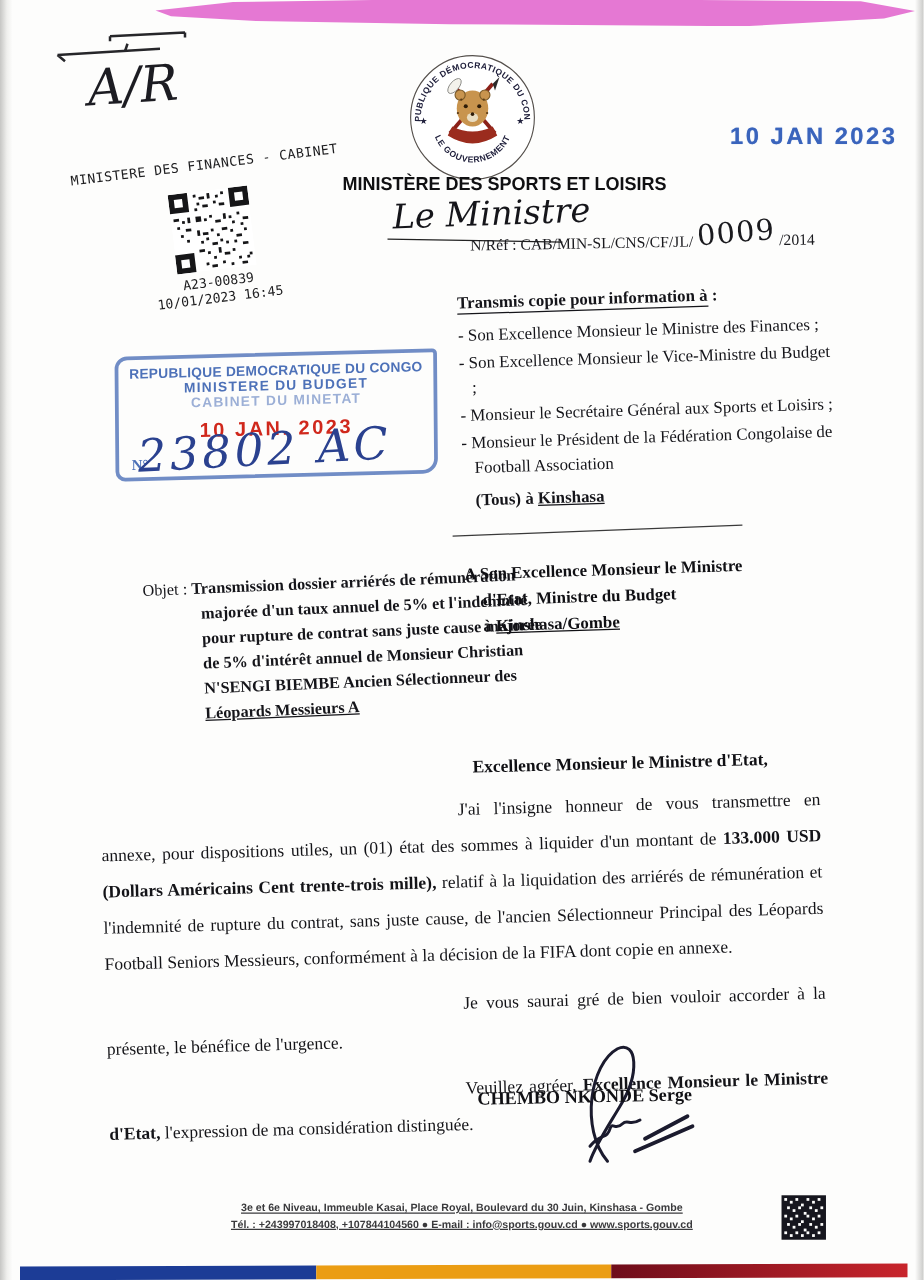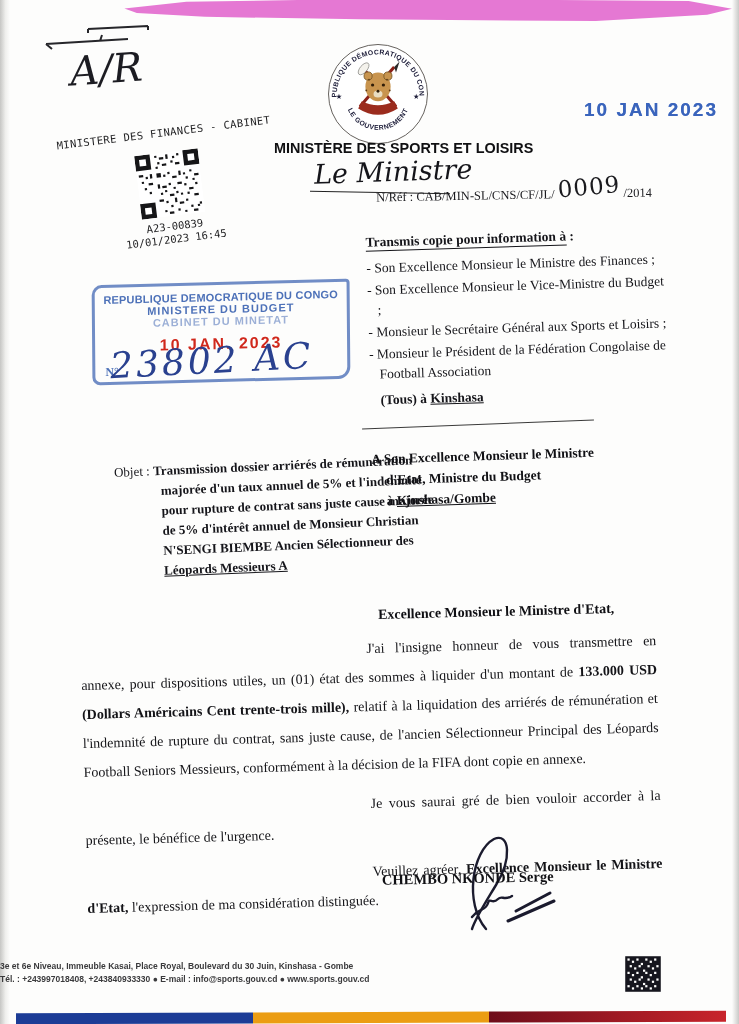--- a/index.html
+++ b/index.html
@@ -68,21 +68,21 @@
   .bodytext{left:84px;top:634px;width:576px;font-size:14px;line-height:29px;text-align:justify;color:#141418;transform:rotate(-1.6deg);}
   .bodytext p{margin:0 0 10px 0;}
   .bodytext .ind{text-indent:286px;}
   .bodytext b{font-weight:bold;}
 
   
   .sig-name{left:382px;top:870px;font-size:14.5px;font-weight:bold;color:#101014;transform:rotate(-1.2deg);white-space:nowrap;}
   .sig-flourish{left:428px;top:833px;width:152px;height:98px;}
 
   
-  .footer-text{left:0;right:0;top:960px;font-family:"Liberation Sans",sans-serif;font-weight:bold;font-size:8.5px;line-height:12.5px;color:#3a3a3c;}
+  .footer-text{left:0;right:0;top:960px;text-align:center;font-family:"Liberation Sans",sans-serif;font-weight:bold;font-size:8.5px;line-height:12.5px;color:#3a3a3c;text-decoration:underline;}
   .dmatrix{left:623px;top:954px;width:40px;height:40px;}
   .band{left:16px;top:1012px;width:710px;height:11px;display:flex;transform:rotate(-.2deg);}
   .band .b{flex:1;}
   .band .blue{background:#1c3c96;}
   .band .orange{background:#eb9d13;}
   .band .red{background:linear-gradient(90deg,#6e0d1a,#c8242b);}
 </style>
 </head>
 <body>
 
@@ -254,21 +254,21 @@
       <path d="M58,96 C36,70 44,18 66,6 C82,-1 84,26 68,52 C56,72 48,84 44,96"></path>
       <path d="M44,84 C52,74 58,78 60,70 C62,64 64,72 70,66 C74,62 76,68 84,63"></path>
       <path d="M88,78 L122,60" stroke-width="3"></path>
       <path d="M80,88 L126,68" stroke-width="3"></path>
     </g>
   </svg>
   <div class="abs sig-name">CHEMBO NKONDE Serge</div>
 
   <div class="abs footer-text">
     <div>3e et 6e Niveau, Immeuble Kasai, Place Royal, Boulevard du 30 Juin, Kinshasa - Gombe</div>
-    <div>Tél. : +243997018408, +243840933330 ● E-mail : info@sports.gouv.cd ● www.sports.gouv.cd</div>
+    <div>Tél. : +243997018408, +107844104560 ● E-mail : info@sports.gouv.cd ● www.sports.gouv.cd</div>
   </div>
   <svg class="abs dmatrix" viewBox="0 0 18 18">
     <rect x="1" y="1" width="16" height="16" fill="#16161e"></rect>
     <g fill="#fdfdfc">
       <rect x="2" y="2" width="1" height="1"></rect>
         <rect x="4" y="3" width="1" height="1"></rect>
         <rect x="6" y="2" width="1" height="1"></rect>
         <rect x="8" y="4" width="1" height="1"></rect>
         <rect x="10" y="2" width="1" height="1"></rect>
         <rect x="12" y="3" width="1" height="1"></rect>

